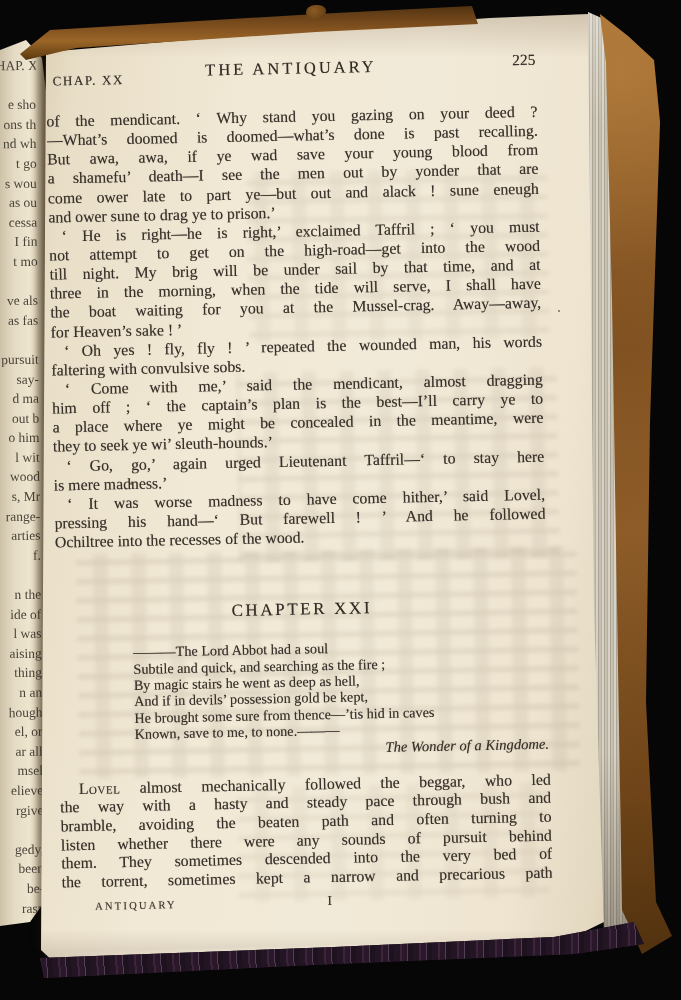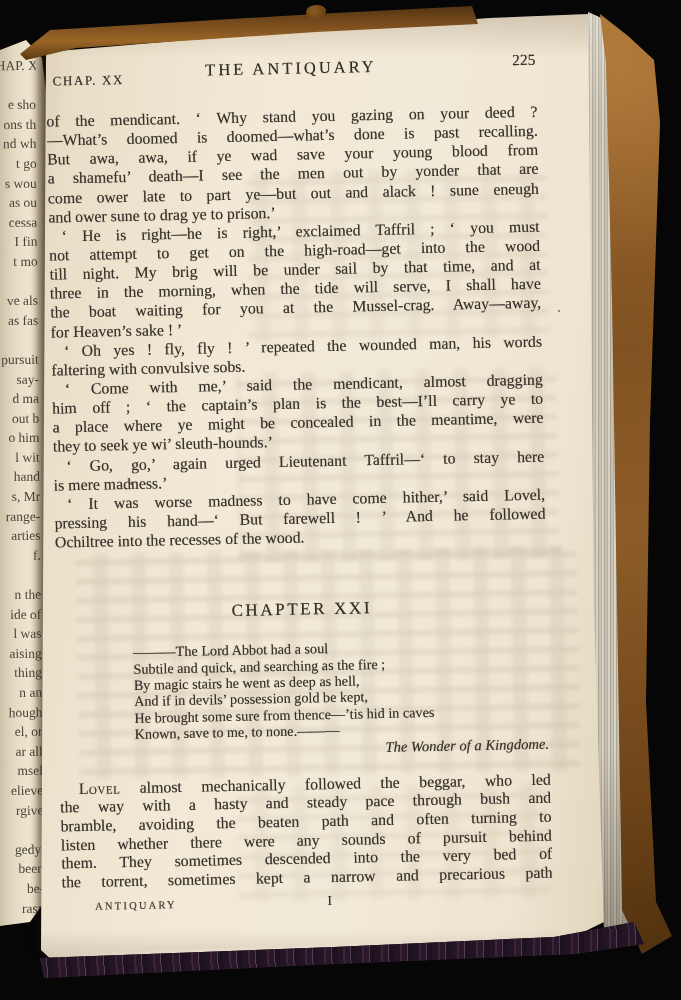--- a/index.html
+++ b/index.html
@@ -129,21 +129,21 @@
       <div class="frag"></div>
       <div class="frag">ve als</div>
       <div class="frag">as fas</div>
       <div class="frag"></div>
       <div class="frag">pursuit</div>
       <div class="frag">say-</div>
       <div class="frag">d ma</div>
       <div class="frag">out b</div>
       <div class="frag">o him</div>
       <div class="frag">l wit</div>
-      <div class="frag">hand</div>
+      <div class="frag">wood</div>
       <div class="frag">s, Mr</div>
       <div class="frag">range-</div>
       <div class="frag">arties</div>
       <div class="frag">f.</div>
       <div class="frag"></div>
       <div class="frag">n the</div>
       <div class="frag">ide of</div>
       <div class="frag">l was</div>
       <div class="frag">aising</div>
       <div class="frag">thing</div>

